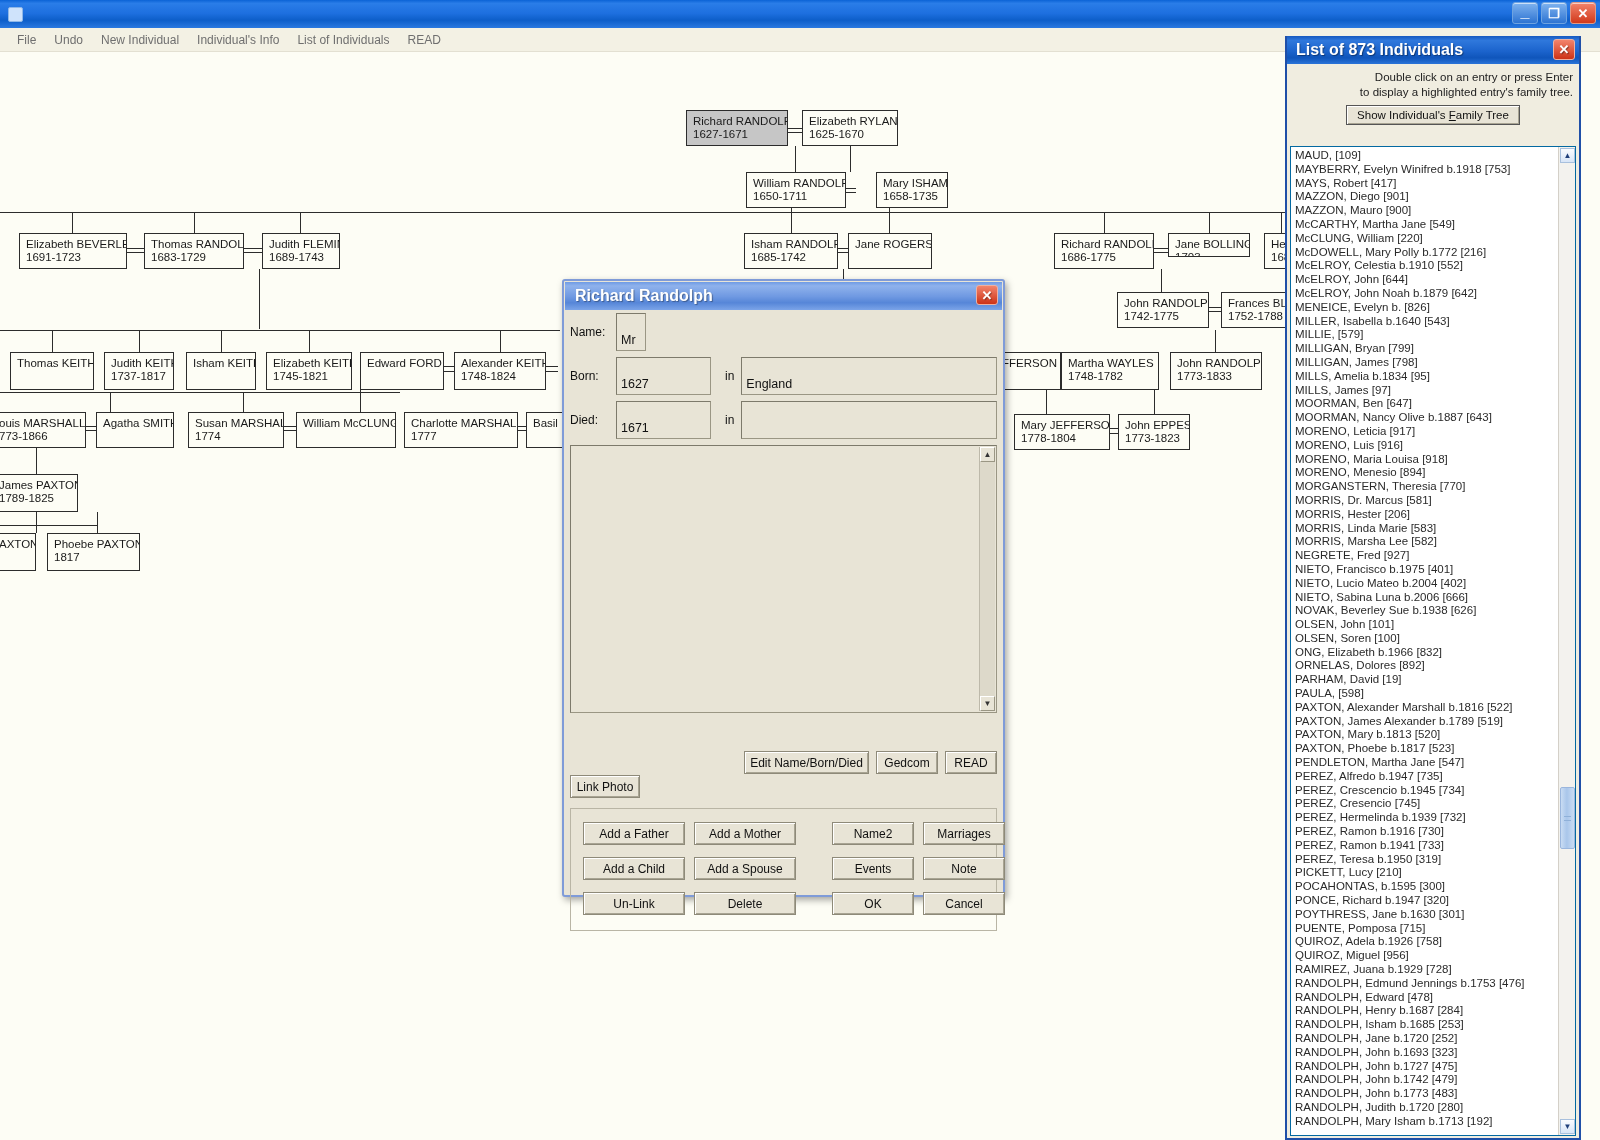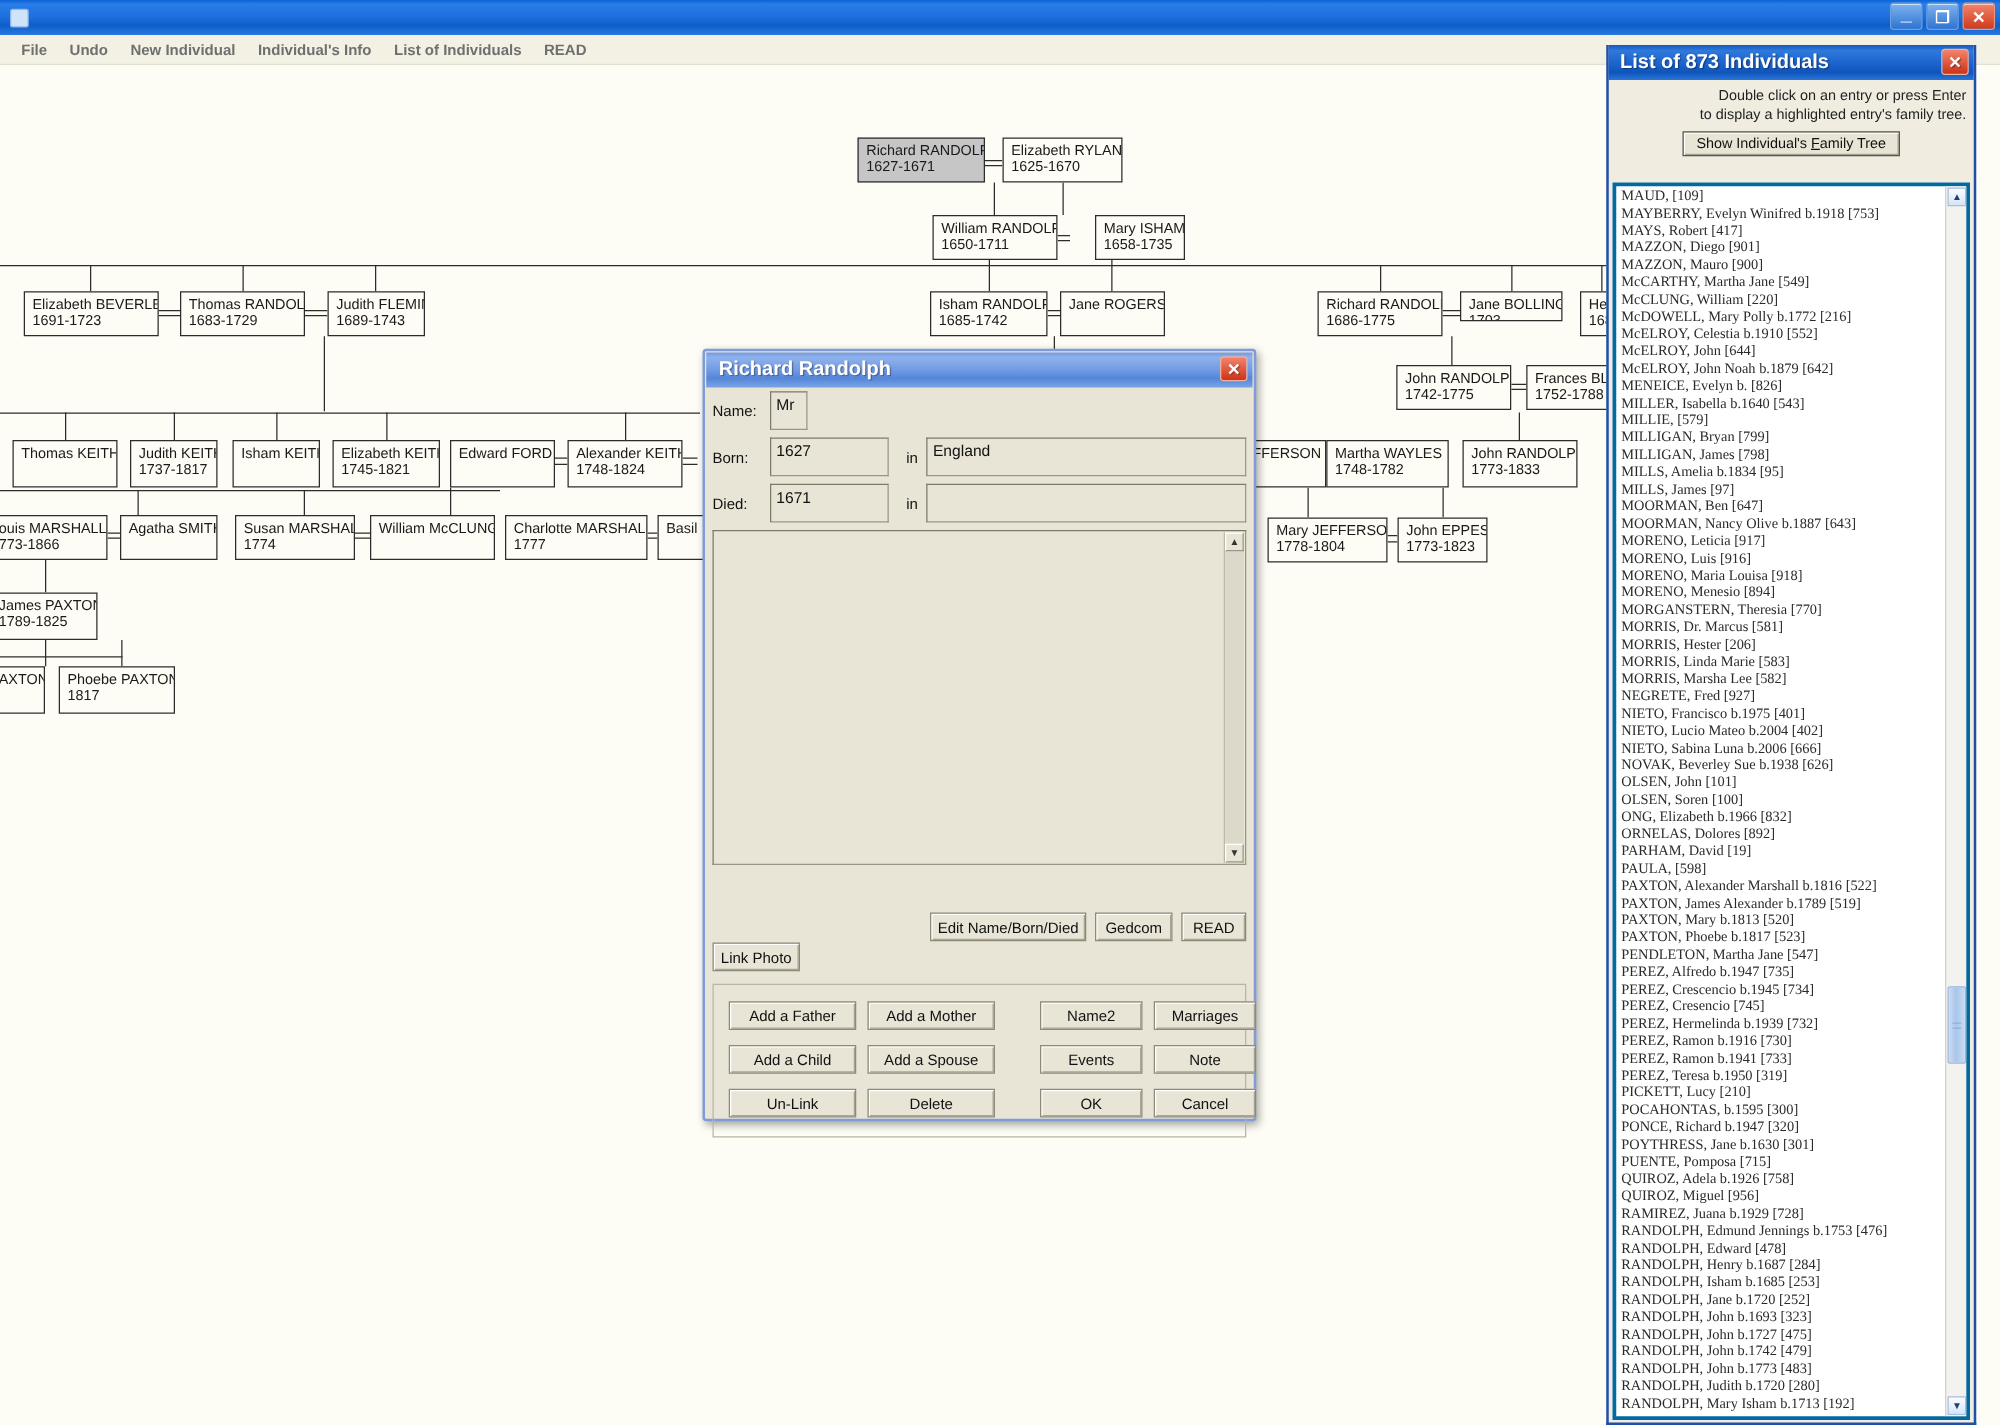--- a/index.html
+++ b/index.html
@@ -38,21 +38,21 @@
   .winbtn .g { position:absolute; inset:0; display:flex; align-items:center; justify-content:center;
                color:#fff; font-size:13px; font-weight:bold; line-height:1; }
   .winbtn.min .g { align-items:flex-end; padding-bottom:3px; font-size:16px; }
 
   .menubar {
     position:absolute; left:0; top:28px; width:1600px; height:24px;
     background:#f3f1e4; display:flex; align-items:center; padding-left:8px;
     border-bottom:1px solid #e3e0d2;
   }
   .menubar .mi {
-    font-size:12px; color:#6f6f6f; padding:2px 9px; white-space:nowrap;font-weight:bold;
+    font-size:12px; color:#6f6f6f; padding:2px 9px; white-space:nowrap;
   }
 
   .canvas {
     position:absolute; left:0; top:52px; width:1600px; height:1088px;
     background:#fdfdf5; overflow:hidden;
   }
 
   
   .node {
     position:absolute; background:#fdfdf5; border:1px solid #2c2c2c;
@@ -82,21 +82,21 @@
     position:absolute; right:4px; top:3px; width:22px; height:20px; border-radius:3px;
     background:linear-gradient(180deg,#f2846c,#cd3317); border:1px solid #edb1a2;
     color:#fff; font-weight:bold; font-size:13px; display:flex; align-items:center; justify-content:center;
   }
   #dlg .dbody { position:absolute; left:6px; right:6px; top:32px; bottom:6px; }
 
   .frow { display:flex; align-items:center; margin-bottom:6px; }
   .flab { font-size:12px; color:#111; width:46px; }
   .fin {
     background:#e8e4d6; border:1px solid #9a9684; border-top-color:#7d7a6b; border-left-color:#7d7a6b;
-    height:31px; font-size:12.5px; color:#111; padding:2px 4px; line-height:16px;
+    height:31px; font-size:12.5px; color:#111; padding:18px 4px; line-height:16px;
     overflow:hidden; white-space:nowrap;
   }
   .fin.pref { width:30px; margin-right:2px; }
   .fin.grow { flex:1; }
   .fin.small { width:95px; }
   .inlab { font-size:12px; color:#111; margin:0 7px 0 14px; }
 
   .notearea {
     margin-top:6px; height:268px; background:#e8e4d6;
     border:1px solid #9a9684; border-top-color:#7d7a6b; border-left-color:#7d7a6b;
@@ -150,21 +150,21 @@
     text-align:right; font-size:11.5px; color:#222; padding:6px 6px 0 6px; line-height:15px;
   }
   #listwin .lbtnwrap { display:flex; justify-content:center; padding:5px 0 6px 0; }
   #listwin .lbtn {
     background:#e8e4d6; border:1px solid #555; box-shadow: inset 1px 1px 0 #fff, inset -1px -1px 0 #a8a493;
     font-size:11.5px; padding:3px 10px; color:#111;
   }
   #listwin .lbtn u { text-decoration:underline; }
   .listbox {
     position:absolute; left:3px; right:3px; top:110px; bottom:2px;
-    background:#fff; border:3px solid #0369a1; overflow:hidden; display:flex;font-family:Liberation Serif, serif;
+    background:#fff; border:1px solid #0369a1; overflow:hidden; display:flex;
   }
   .listinner { flex:1; padding:2px 0 0 4px; overflow:hidden; }
   .lrow { font-size:11.5px; color:#2a2a2a; line-height:13.8px; white-space:nowrap; }
   .lsb {
     width:17px; background:#f3f2ee; border-left:1px solid #d4d0c8; position:relative; flex:none;
   }
   .lsb .ar {
     position:absolute; left:1px; width:15px; height:15px;
     background:linear-gradient(180deg,#fafcff,#d7e5f7); border:1px solid #a8c0dd;
     display:flex; align-items:center; justify-content:center; font-size:8px; color:#1f3f7a;

